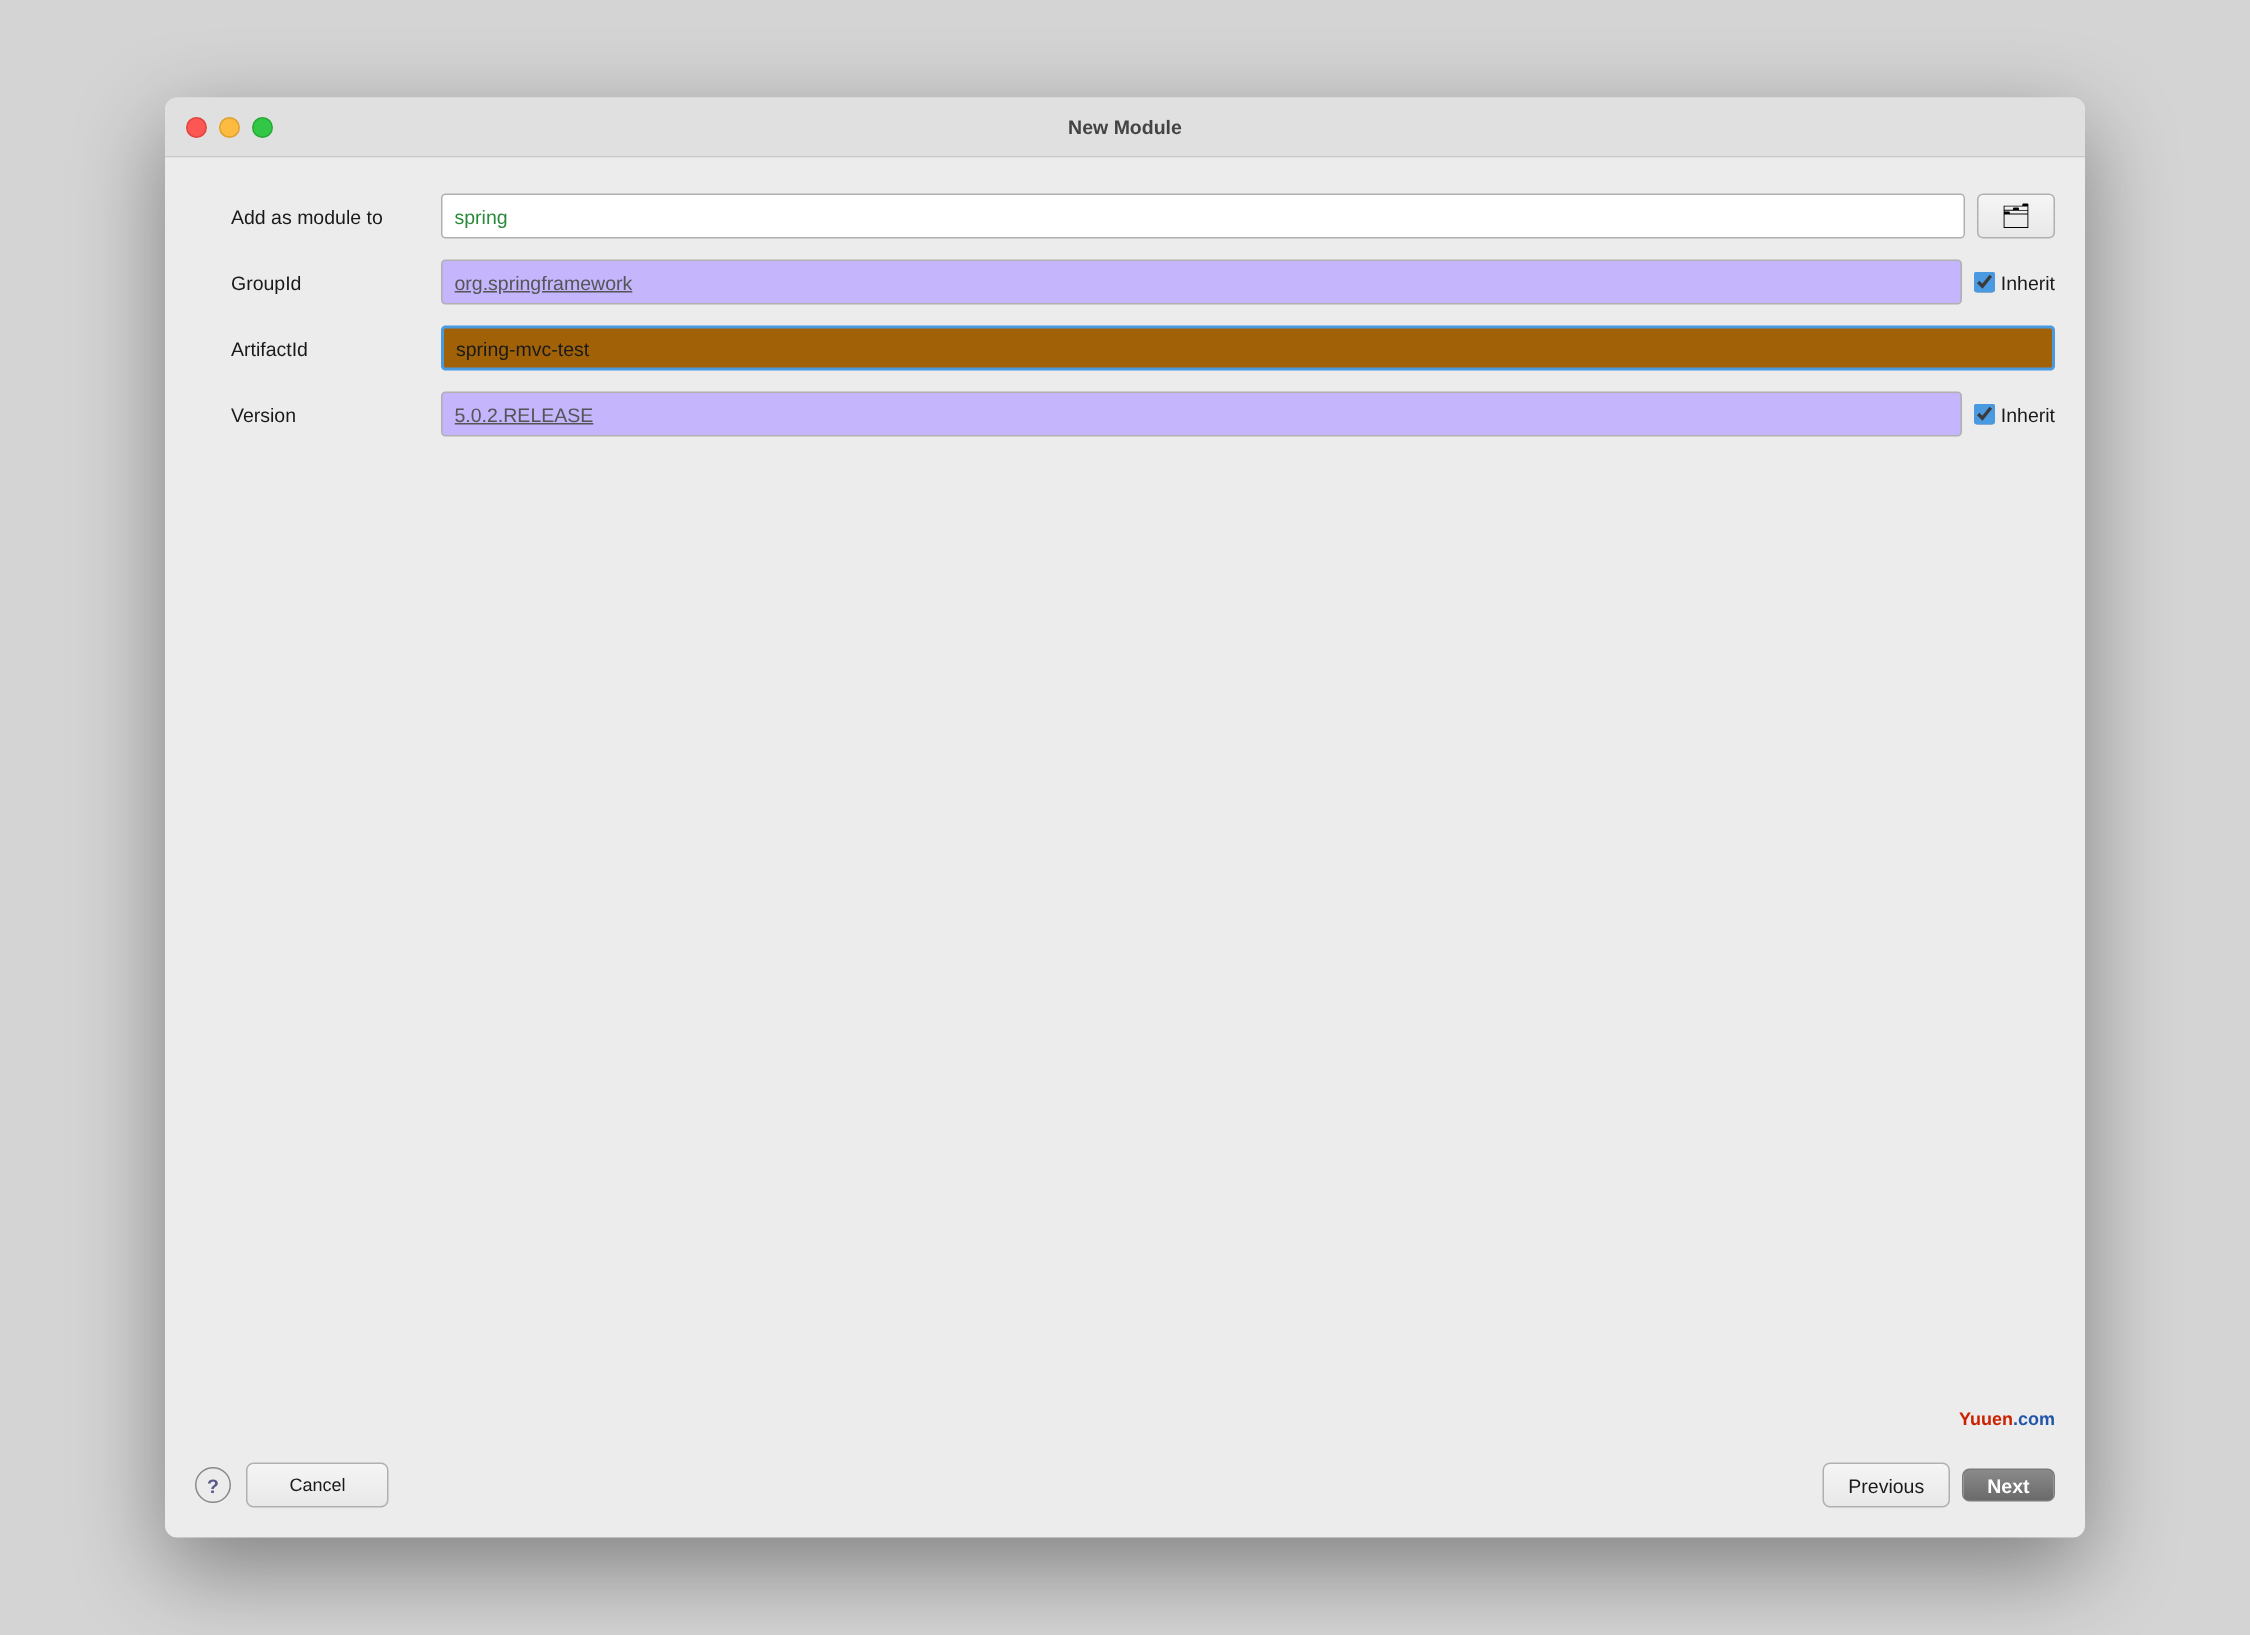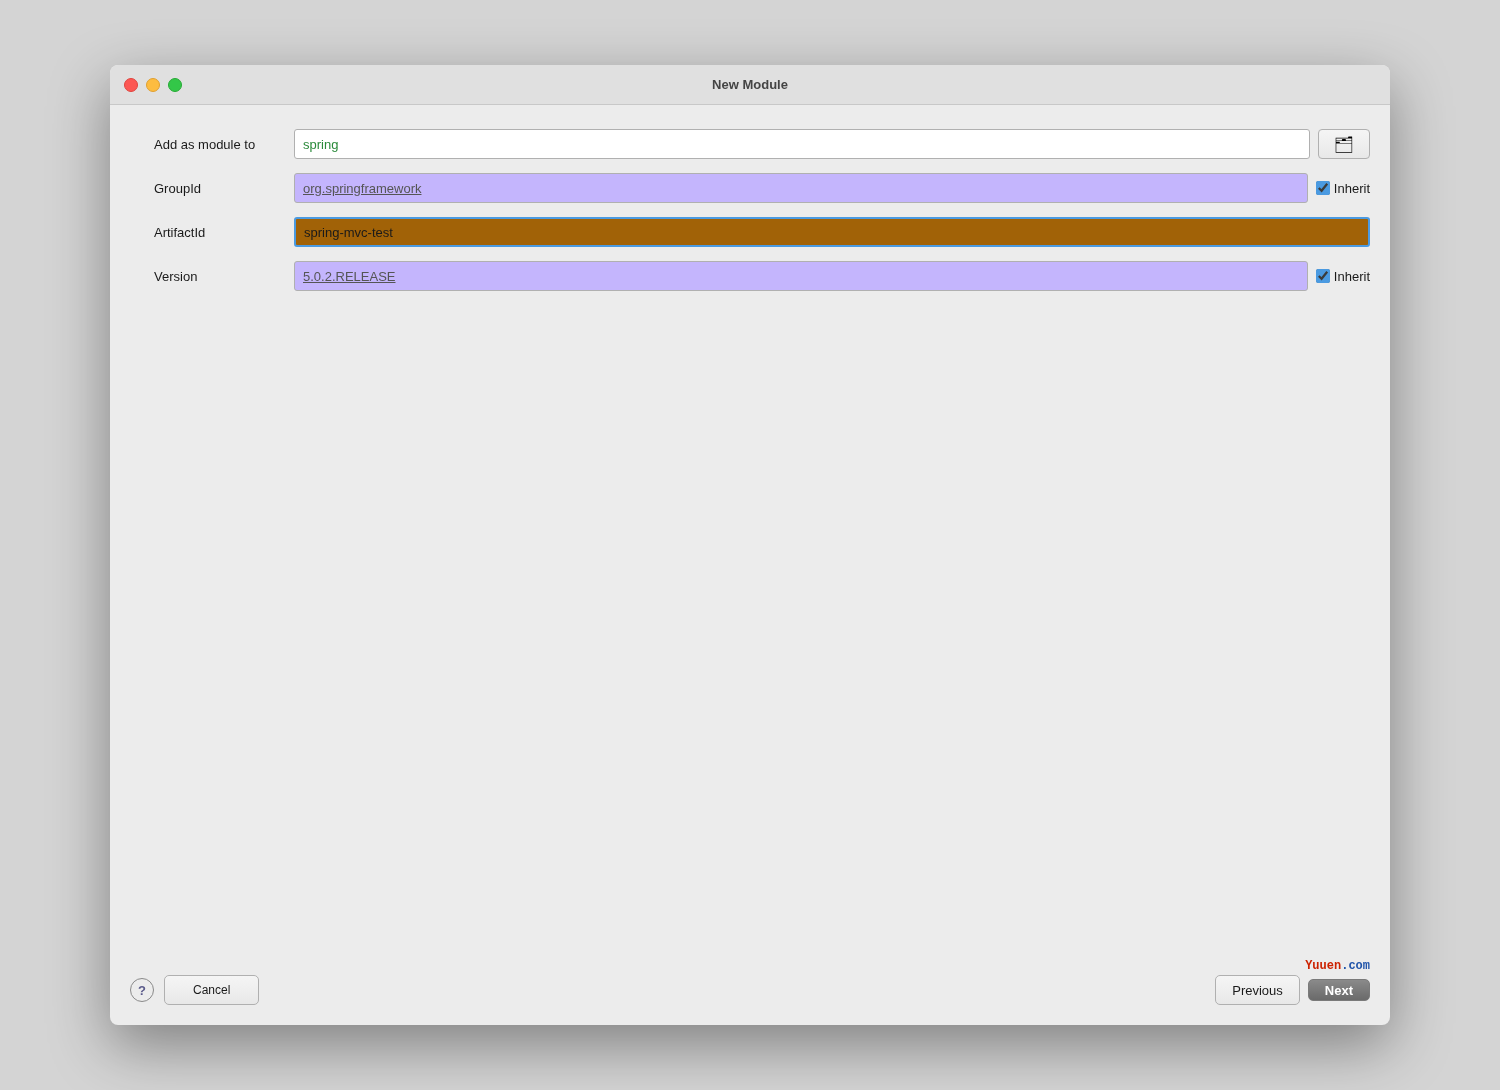--- a/index.html
+++ b/index.html
@@ -231,25 +231,24 @@
       border-radius: 5px;
       background: linear-gradient(to bottom, #8a8a8a, #6a6a6a);
       font-size: 13px;
       cursor: pointer;
       color: #ffffff;
       font-weight: 700;
     }
 
     .watermark {
       position: absolute;
-      bottom: 52px;
+      bottom: 72px;
       right: 20px;
       font-size: 12px;
       font-weight: bold;
-      font-family: Liberation Mono, monospace;
     }
 
     .watermark-red {
       color: #cc2200;
     }
 
     .watermark-blue {
       color: #2255aa;
     }
   </style>

